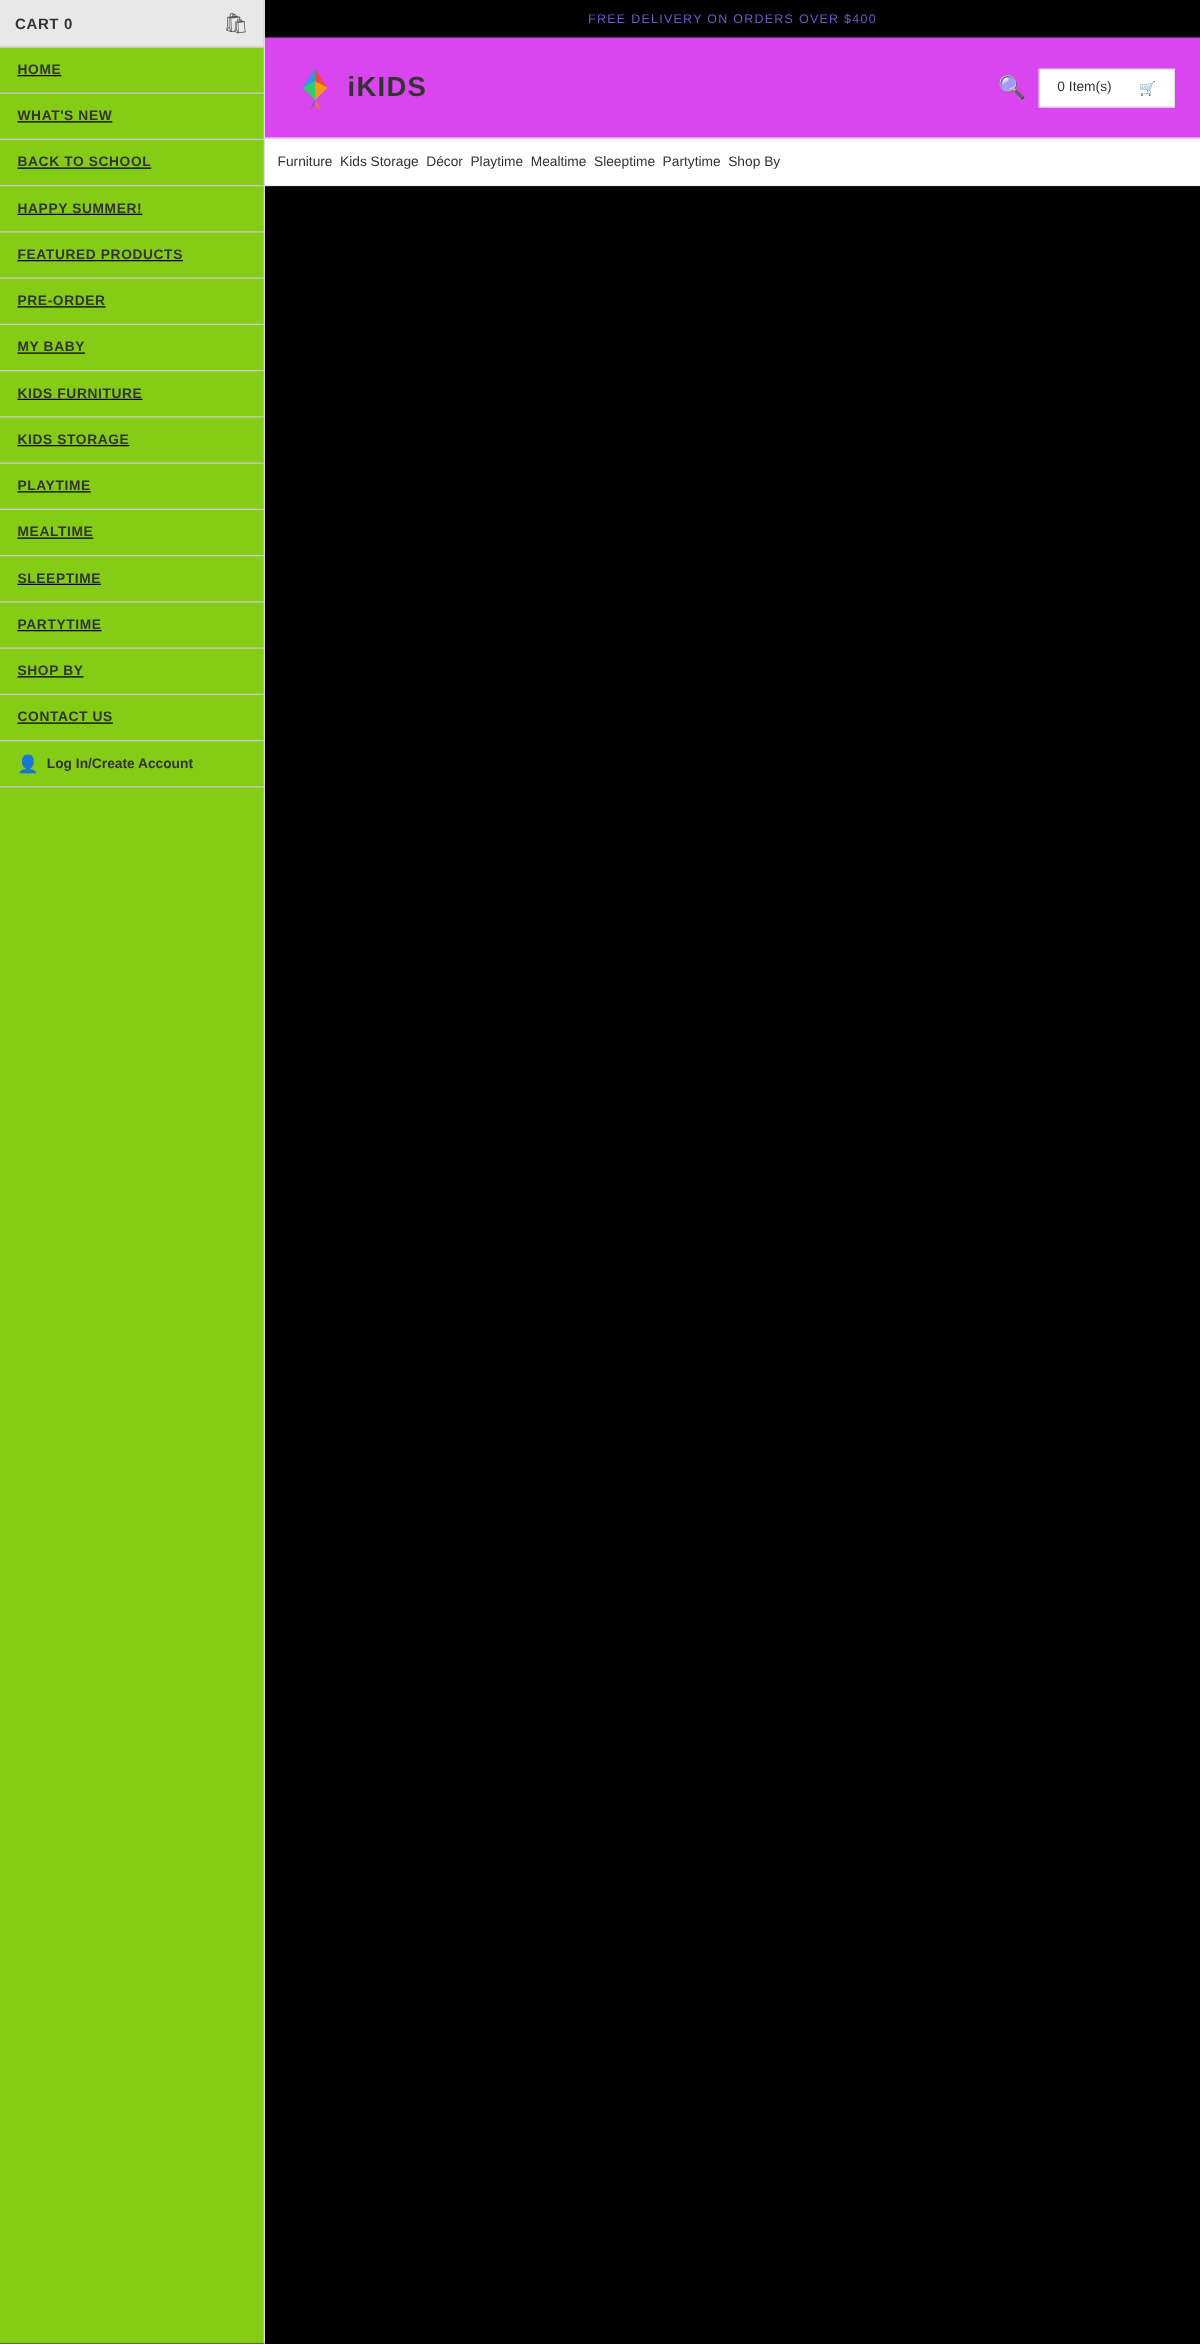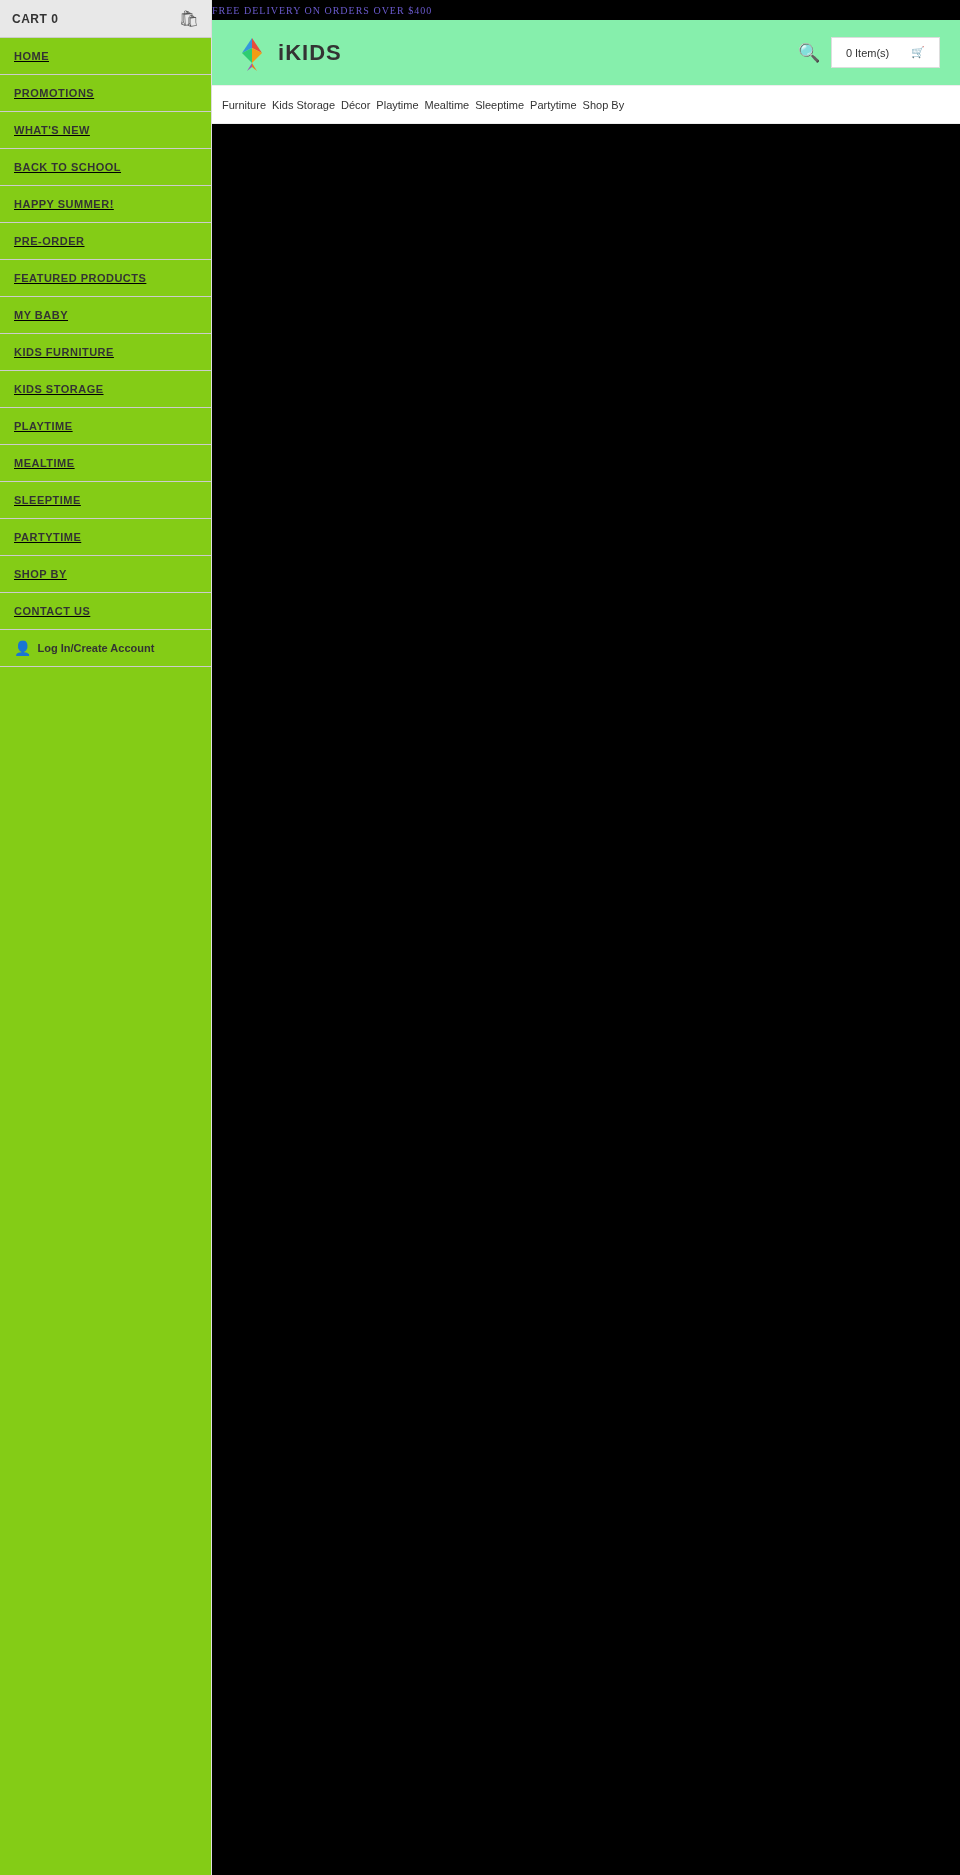--- a/index.html
+++ b/index.html
@@ -90,37 +90,37 @@
       top: 0;
       left: 212px;
       width: 748px;
       height: 1875px;
       background: #000;
     }
 
     
     .top-banner {
       background: #000;
-      height: 20px;
-      display: flex;
-      align-items: center;
-      font-family: Liberation Serif, serif;
+      height: 30px;
+      display: flex;
+      align-items: center;
+      justify-content: center;
     }
 
     .top-banner-text {
       font-size: 10px;
       color: #6a5acd;
       letter-spacing: 1px;
       text-decoration: none;
     }
 
     
     .header-area {
-      background: #86efac;
-      height: 66px;
+      background: #d946ef;
+      height: 81px;
       display: flex;
       align-items: center;
       justify-content: space-between;
       padding: 0 20px;
       border-bottom: 1px solid #eee;
     }
 
     .logo-area {
       display: flex;
       align-items: center;
@@ -195,36 +195,33 @@
   <div class="cart-bar">
     <span class="cart-bar-label">CART 0</span>
     <span class="cart-bag-icon">🛍</span>
   </div>
 
   <ul class="sidebar-nav" id="sidebar-nav-list">
   <li>
         <a href="#">HOME</a>
       </li>
       <li>
-        <a href="#">PROMOTIONS</a>
-      </li>
-      <li>
         <a href="#">WHAT'S NEW</a>
       </li>
       <li>
         <a href="#">BACK TO SCHOOL</a>
       </li>
       <li>
         <a href="#">HAPPY SUMMER!</a>
       </li>
       <li>
+        <a href="#">FEATURED PRODUCTS</a>
+      </li>
+      <li>
         <a href="#">PRE-ORDER</a>
-      </li>
-      <li>
-        <a href="#">FEATURED PRODUCTS</a>
       </li>
       <li>
         <a href="#">MY BABY</a>
       </li>
       <li>
         <a href="#">KIDS FURNITURE</a>
       </li>
       <li>
         <a href="#">KIDS STORAGE</a>
       </li>

